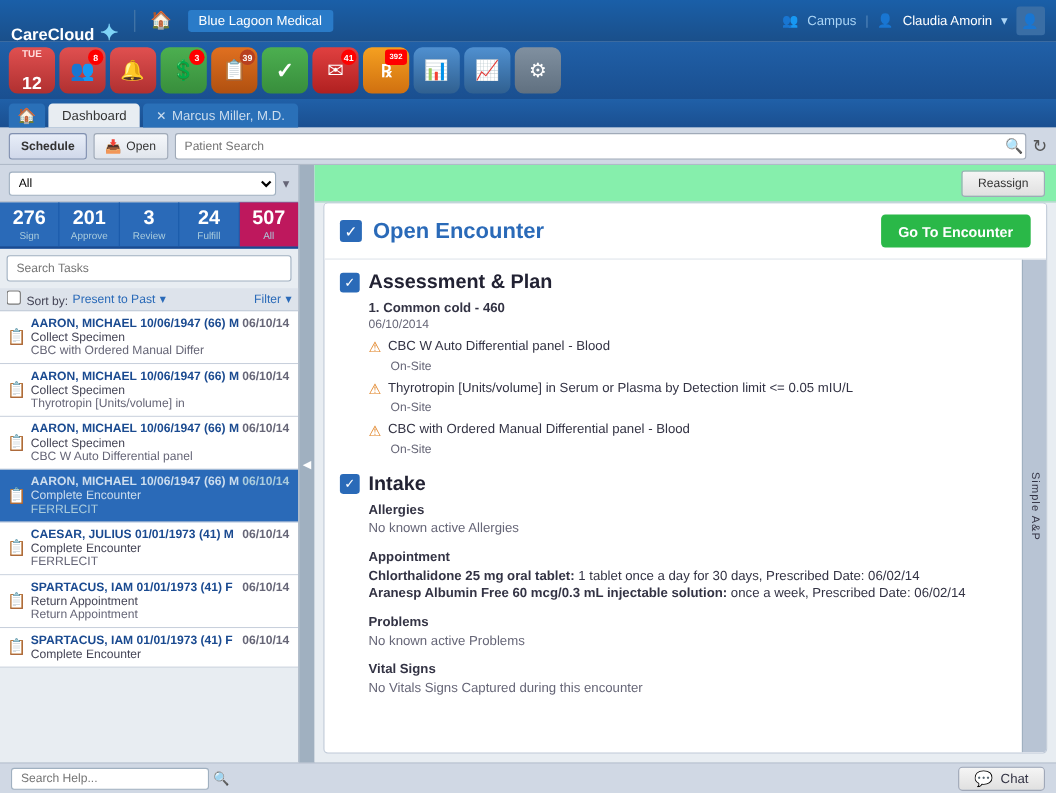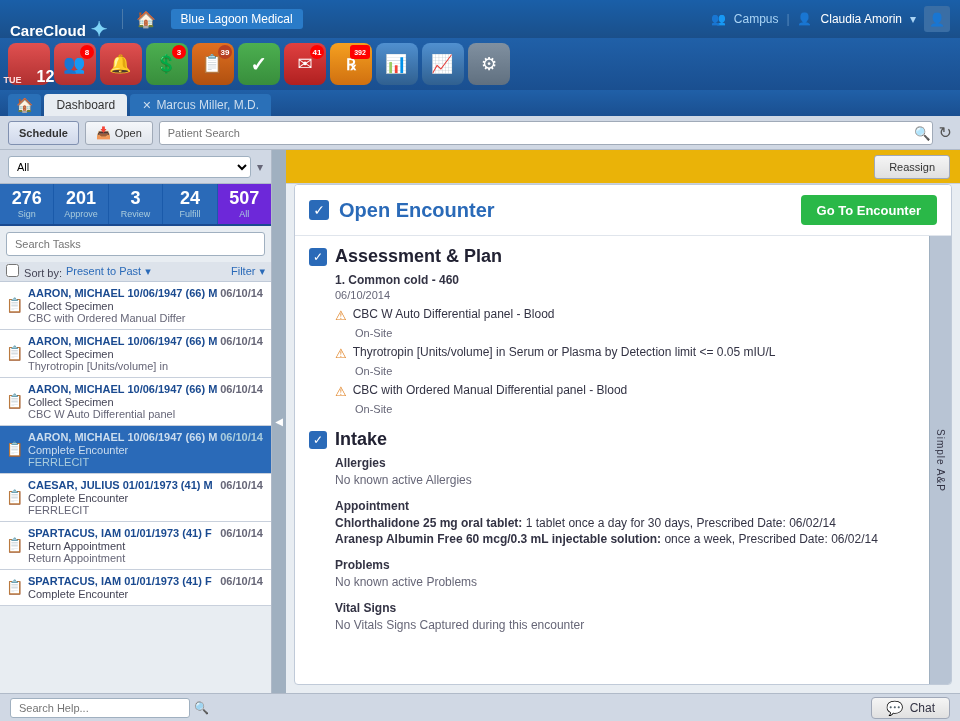--- a/index.html
+++ b/index.html
@@ -146,21 +146,21 @@
     }
     #task-stats {
       display: flex; background: #2a6ab8; border-bottom: 2px solid #1a4a90;
     }
     .stat-item {
       flex: 1; text-align: center; padding: 5px 2px;
       border-right: 1px solid #1a5aaa; cursor: pointer;
       color: white;
     }
     .stat-item:last-child { border-right: none; }
-    .stat-item.active { background: #6d28d9; }
+    .stat-item.active { background: #be185d; }
     .stat-num { font-size: 18px; font-weight: bold; line-height: 1.1; }
     .stat-label { font-size: 9px; color: #acd; }
     #search-tasks {
       margin: 6px; height: 24px; border: 1px solid #a0b0c0; border-radius: 3px;
       padding: 0 8px; font-size: 11px; width: calc(100% - 12px); background: white;
     }
     #sort-filter-bar {
       display: flex; align-items: center; padding: 2px 6px; gap: 4px;
       font-size: 11px; color: #556; border-bottom: 1px solid #c0cad8;
       background: #dde3eb;
@@ -195,21 +195,21 @@
     #right-panel {
       flex: 1;
       background: #e8edf2;
       display: flex;
       flex-direction: column;
     }
     #reassign-bar {
       height: 34px;
       display: flex; align-items: center; justify-content: flex-end;
       padding: 0 10px;
-      background: #eab308;
+      background: #86efac;
       border-bottom: 1px solid #c8d0dc;
     }
     #reassign-btn {
       height: 24px; padding: 0 14px;
       background: linear-gradient(180deg, #f5f5f5 0%, #e0e0e0 100%);
       border: 1px solid #a0a8b8; border-radius: 3px;
       font-size: 11px; cursor: pointer; color: #333;
     }
     #encounter-panel {
       flex: 1;
@@ -358,21 +358,21 @@
     <span style="color:#5588bb;">|</span>
     <span style="color:#aad4f5;">👤</span>
     <span style="color:white;cursor:pointer;">Claudia Amorin</span>
     <span style="color:#aad4f5;cursor:pointer;">▾</span>
     <div style="width:26px;height:26px;background:#3a6ea5;border-radius:3px;display:flex;align-items:center;justify-content:center;color:white;font-size:13px;cursor:pointer;">👤</div>
   </div>
 </div>
 
 <div id="icon-toolbar">
 
-  <div class="toolbar-icon ti-calendar" style="flex-direction:row;gap:15px;align-items:flex-end;">
+  <div class="toolbar-icon ti-calendar" style="flex-direction:column;gap:15px;">
     <span style="font-size:9px;font-weight:bold;color:#fdd;">TUE</span>
     <span style="font-size:16px;font-weight:bold;line-height:1;">12</span>
   </div>
   <div class="toolbar-icon ti-patients">
     <span style="font-size:18px;">👥</span>
     <span class="badge">8</span>
   </div>
   <div class="toolbar-icon ti-alerts">
     <span style="font-size:18px;">🔔</span>
   </div>

